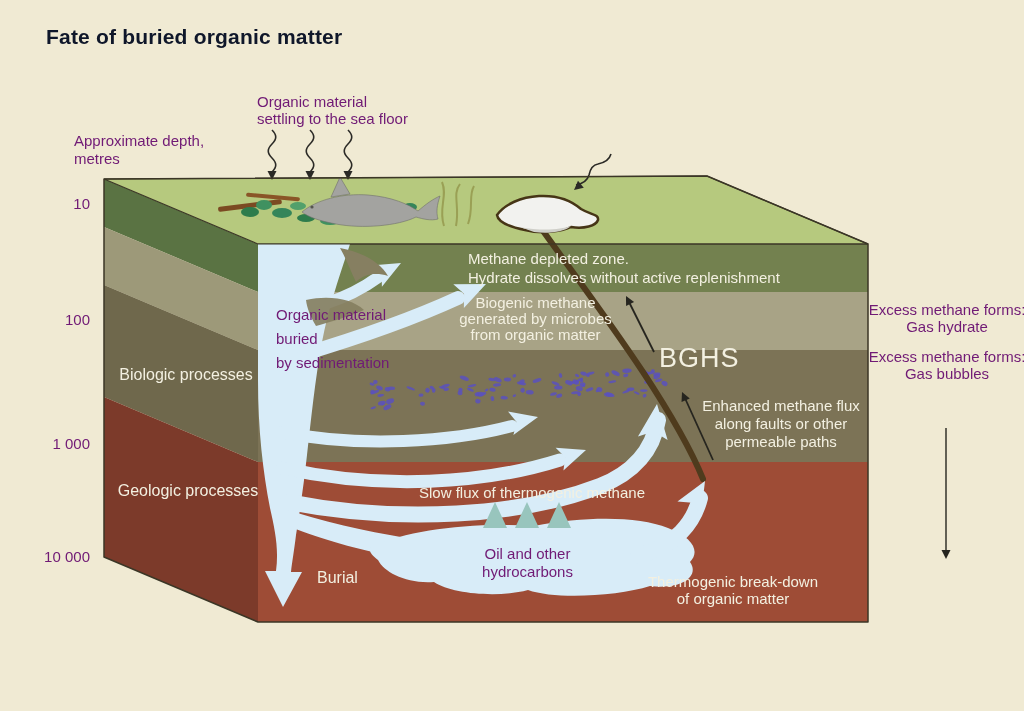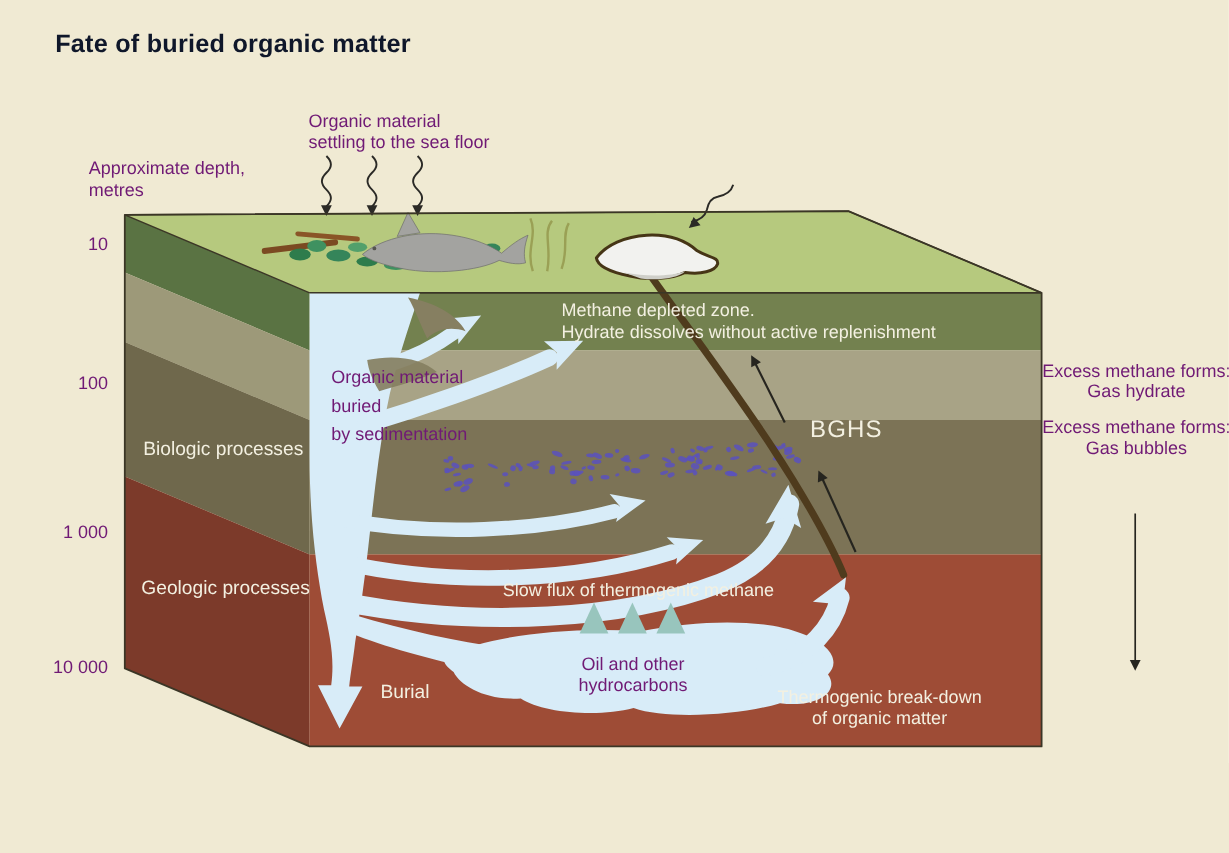--- a/index.html
+++ b/index.html
@@ -29,21 +29,21 @@
   #tick-10{top:195px;}
   #tick-100{top:311px;}
   #tick-1000{top:435px;text-align:right;}
   #tick-10000{top:548px;}
   #biologic{left:108px;width:156px;top:366px;font-size:16px;}
   #geologic{left:110px;width:156px;top:482px;font-size:16px;}
   #settling{left:257px;top:93px;}
   #outcrop-label{left:542px;top:94px;line-height:16px;}
   #methane-depleted{left:468px;top:249px;line-height:19px;}
   #biogenic{left:428px;width:215px;top:295px;line-height:16px;}
-  #bghs{left:675px;top:350px;font-size:20px;letter-spacing:1px;}
+  #bghs{left:659px;top:350px;font-size:27px;letter-spacing:1px;}
   #organic-buried{left:276px;top:303px;line-height:24px;}
   #enhanced{left:683px;width:196px;top:397px;line-height:18px;}
   #slow-flux{left:412px;width:240px;top:484px;}
   #oil{left:445px;width:165px;top:545px;line-height:18px;}
   #burial{left:317px;top:569px;font-size:16px;}
   #thermogenic{left:630px;width:206px;top:573px;}
   #excess-hydrate{left:865px;width:164px;top:301px;}
   #excess-bubbles{left:865px;width:164px;top:348px;}
   #increasing{left:872px;width:148px;top:566px;line-height:19px;}
 </style>
@@ -287,24 +287,30 @@
 <div class="label tick" id="tick-10000">10 000</div>
 
 <div class="label light center" id="biologic">Biologic processes</div>
 <div class="label light center" id="geologic">Geologic processes</div>
 
 <div class="label" id="settling">Organic material
 settling to the sea floor</div>
 
 <div class="label light" id="methane-depleted">Methane depleted zone.
 Hydrate dissolves without active replenishment</div>
+<div class="label light center" id="biogenic">Biogenic methane
+generated by microbes
+from organic matter</div>
 <div class="label light" id="bghs">BGHS</div>
 <div class="label" id="organic-buried">Organic material
 buried
 by sedimentation</div>
+<div class="label light center" id="enhanced">Enhanced methane flux
+along faults or other
+permeable paths</div>
 <div class="label light center" id="slow-flux">Slow flux of thermogenic methane</div>
 <div class="label center" id="oil">Oil and other
 hydrocarbons</div>
 <div class="label light" id="burial">Burial</div>
 <div class="label light center" id="thermogenic">Thermogenic break-down
 of organic matter</div>
 
 <div class="label center" id="excess-hydrate">Excess methane forms:
 Gas hydrate</div>
 <div class="label center" id="excess-bubbles">Excess methane forms:

